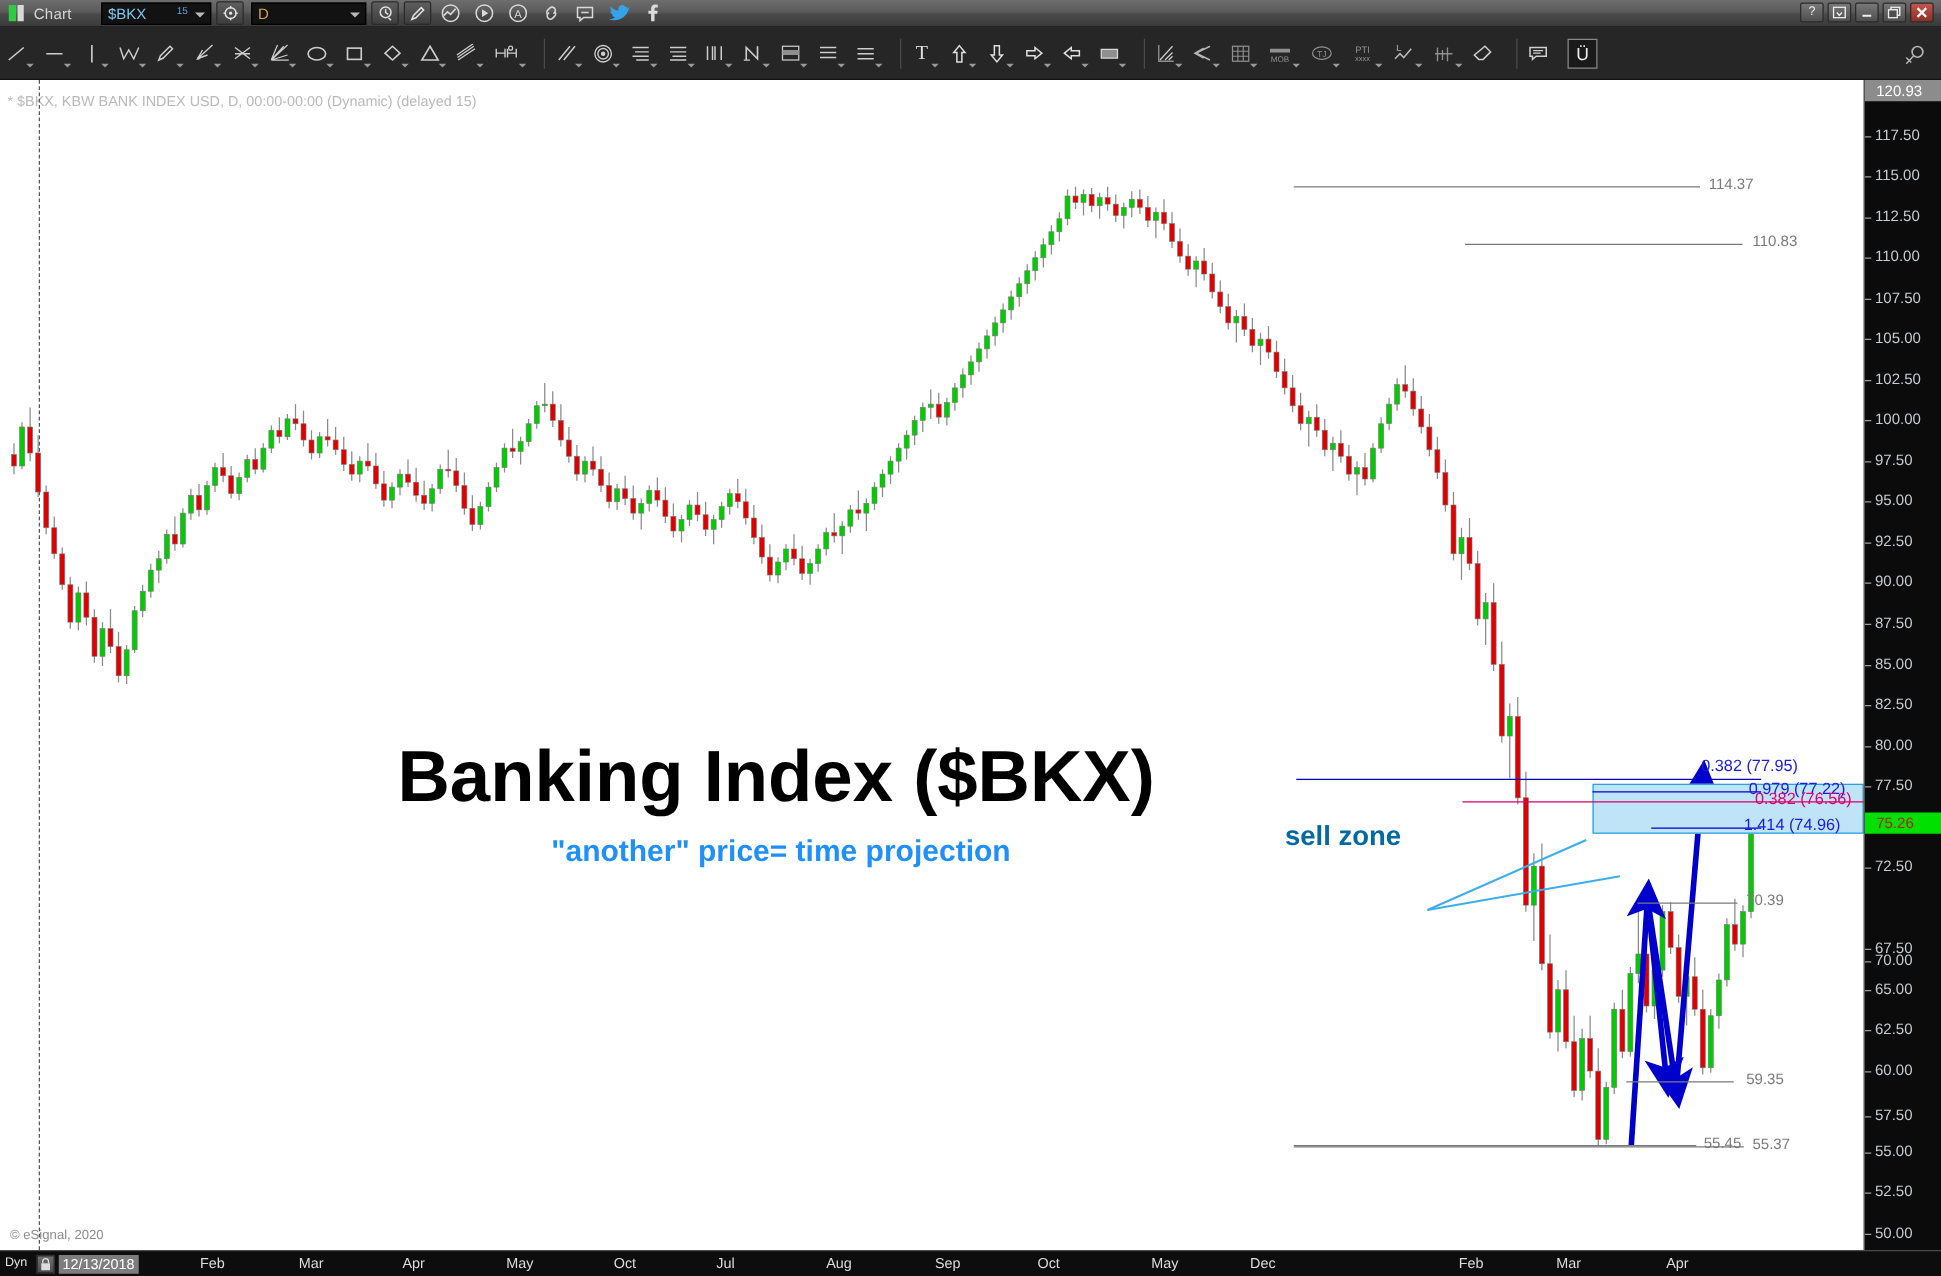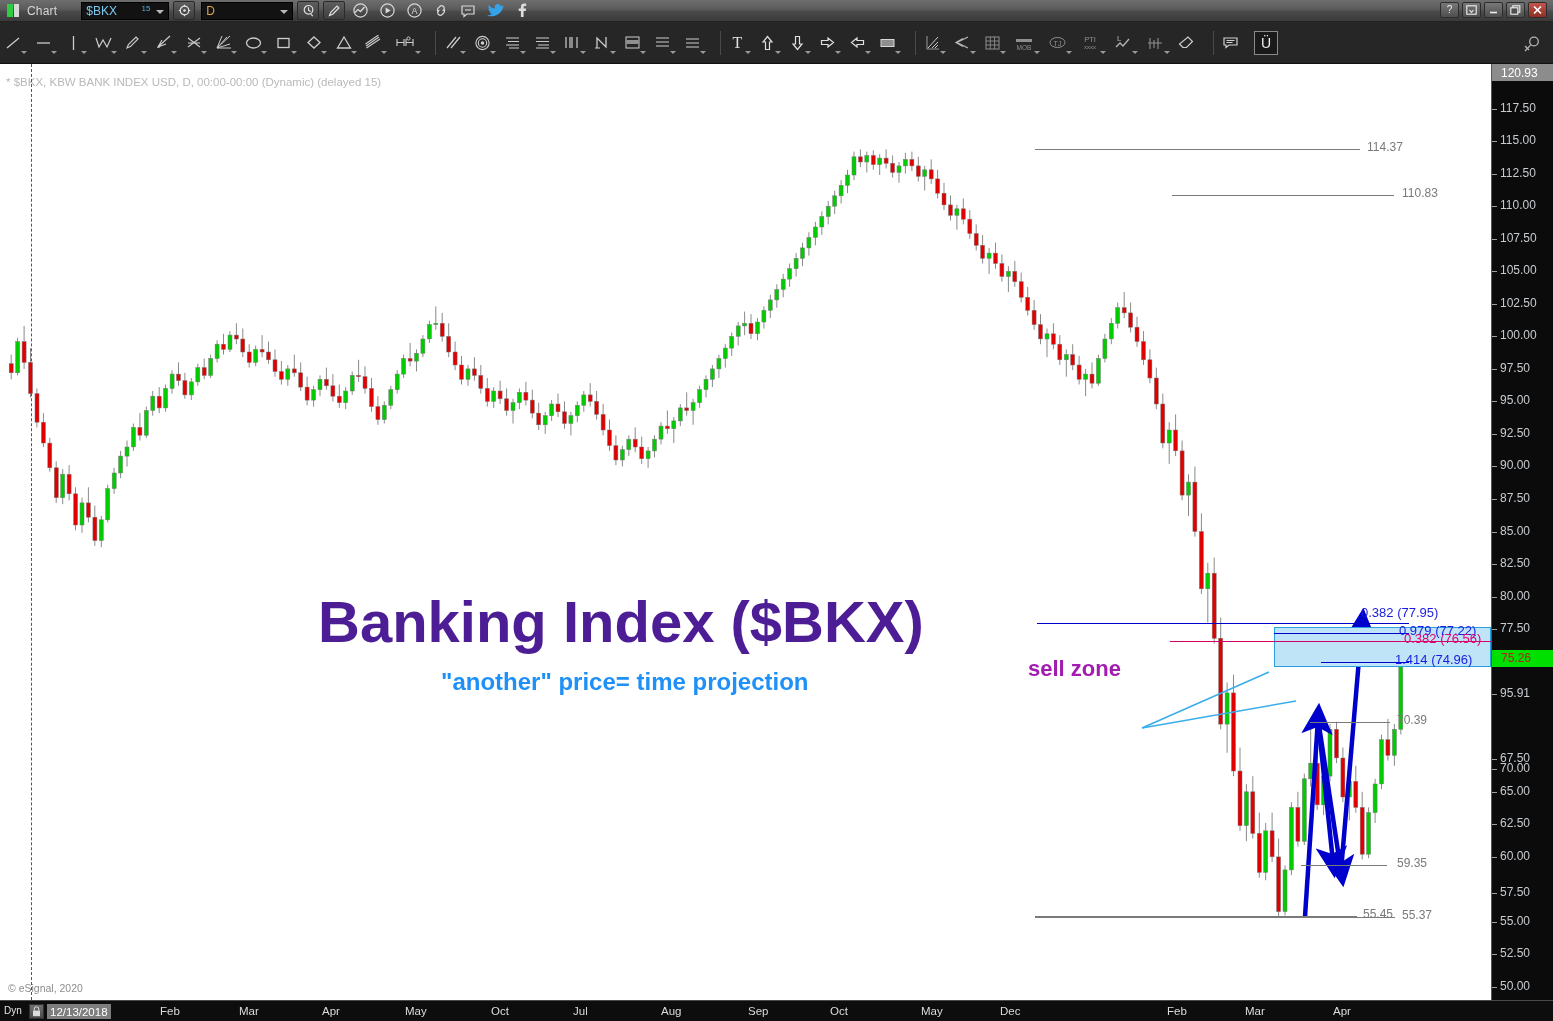--- a/index.html
+++ b/index.html
@@ -115,27 +115,27 @@
 
   .sellzone {
     position:absolute; background:#bfe4f8; border:1px solid #2aa0e0;
   }
   .fibline { position:absolute; height:0; border-top:1.5px solid #0000cc; }
   .fibline.magenta { border-top:1.5px solid #d4006a; }
   .fiblabel { position:absolute; color:#1b1be0; font-size:13px; white-space:nowrap; }
   .fiblabel.magenta { color:#e0006e; }
 
   .title-main {
-    position:absolute; color:#4c1d95; font-weight:bold; white-space:nowrap;
+    position:absolute; color:#000000; font-weight:bold; white-space:nowrap;
   }
   .subtitle {
     position:absolute; color:#1e90f7; font-weight:bold; white-space:nowrap;
   }
   .sellzone-label {
-    position:absolute; color:#a21caf; font-weight:bold; white-space:nowrap;
+    position:absolute; color:#0369a1; font-weight:bold; white-space:nowrap;
   }
   svg.overlay { position:absolute; left:0; top:0; width:1491px; height:936px; pointer-events:none; }
 </style>
 </head>
 <body>
 
 <div id="app">
 
   <div class="titlebar">
     <div class="tb-icon">
@@ -1072,21 +1072,21 @@
         <div class="ptick" style="top: 565.139px;">
           <i></i>
           <span>77.50</span>
         </div>
         <div class="ptick" style="top: 597.671px;">
           <i></i>
           <span>75.00</span>
         </div>
         <div class="ptick" style="top: 630.203px;">
           <i></i>
-          <span>95.91</span>
+          <span>72.50</span>
         </div>
         <div class="ptick" style="top: 662.734px; margin-top: 42px;">
           <i></i>
           <span>70.00</span>
         </div>
         <div class="ptick" style="top: 695.266px;">
           <i></i>
           <span>67.50</span>
         </div>
         <div class="ptick" style="top: 727.798px;">

